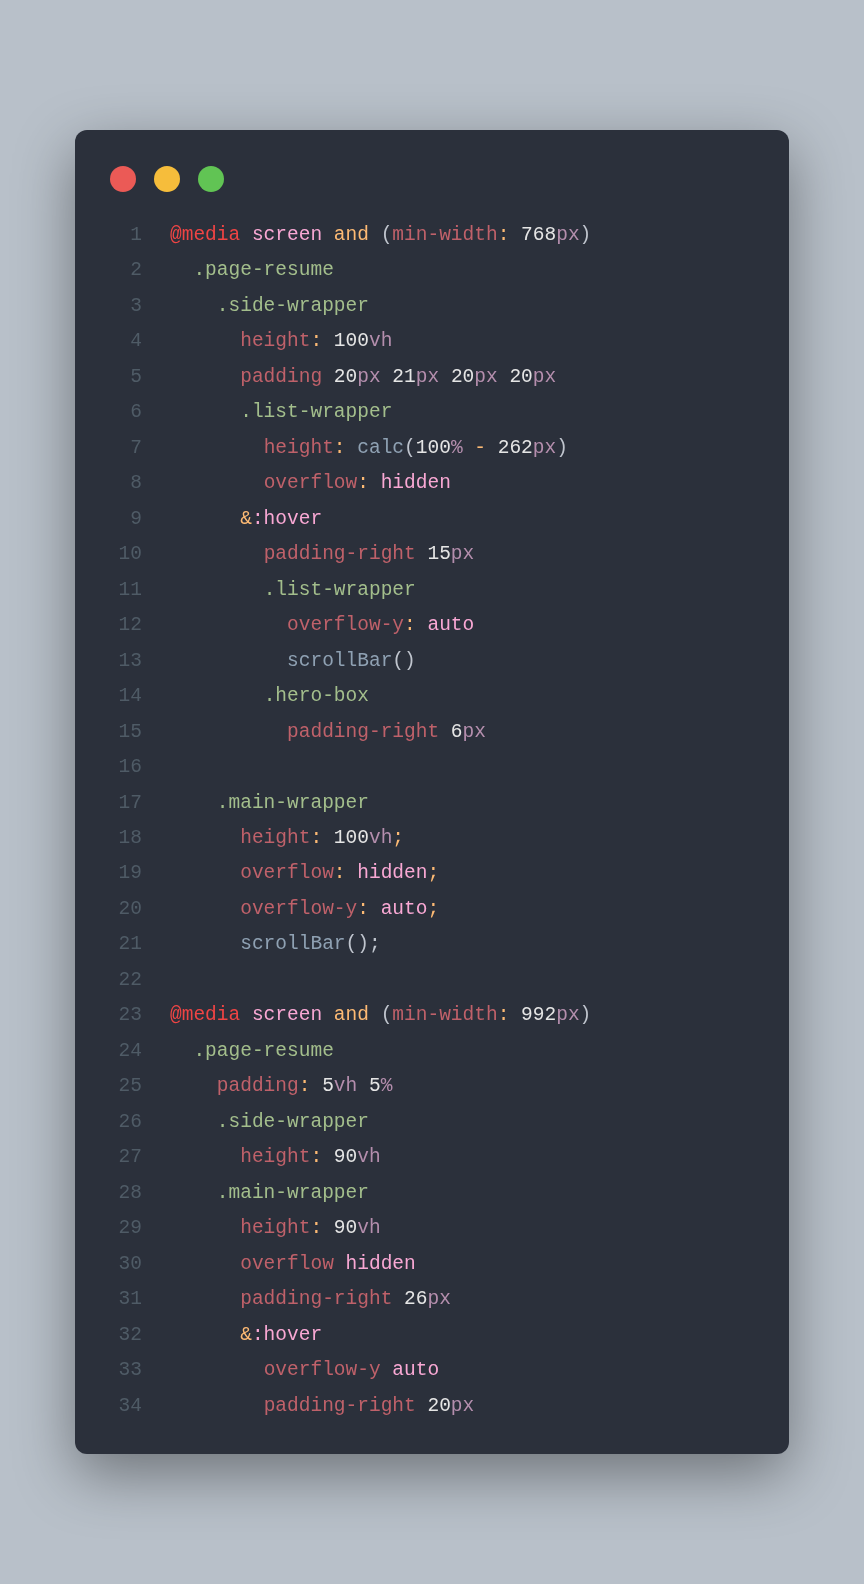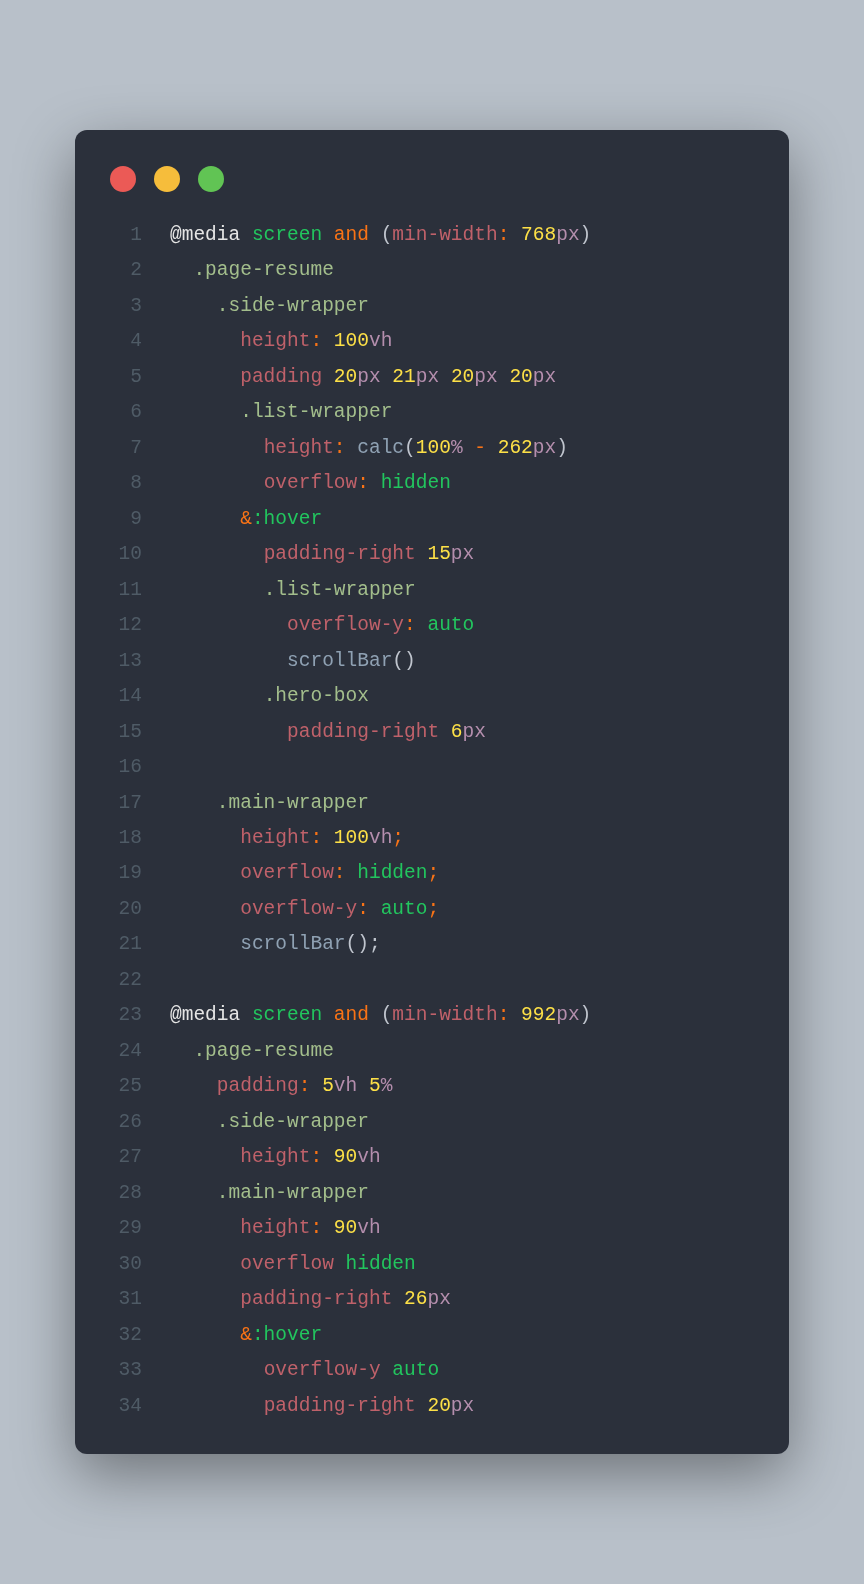--- a/index.html
+++ b/index.html
@@ -41,27 +41,27 @@
   .line { display: flex; }
   .ln {
     width: 42px;
     text-align: right;
     color: #4f5b66;
     user-select: none;
     flex: 0 0 42px;
     padding-right: 0;
   }
   .code-content { padding-left: 28px; }
-  .at    { color: #e5e5e5; }  
-  .kw    { color: #22c55e; }  
-  .op    { color: #f97316; margin-top: 13px; }  
+  .at    { color: #ef4444; }  
+  .kw    { color: #f9a8d4; }  
+  .op    { color: #fdba74; margin-top: 13px; }  
   .paren { color: #c0c5ce; }
   .prop  { color: #bf616a; text-align: right; }  
   .sel   { color: #a3be8c; }  
-  .num   { color: #fde047; }  
+  .num   { color: #e5e5e5; }  
   .unit  { color: #b48ead; font-family: Liberation Mono, monospace; }  
   .fn    { color: #8fa1b3; text-align: right; }  
   .txt   { color: #c0c5ce; }
 </style>
 </head>
 <body>
 
 <div class="window">
   <div class="titlebar">
     <div class="tl-btn close" title="close"></div>

